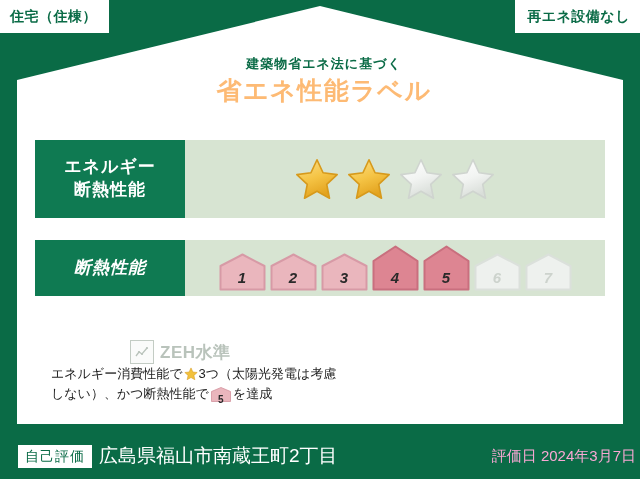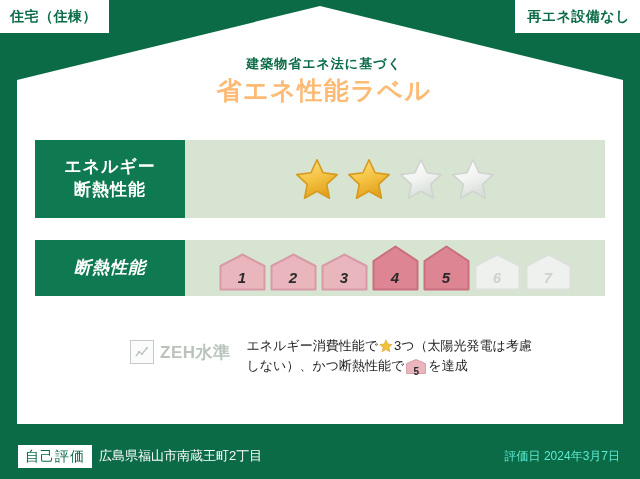--- a/index.html
+++ b/index.html
@@ -145,20 +145,21 @@
 
   
   #zeh-row {
     position: absolute;
     left: 35px;
     top: 336px;
     width: 570px;
     display: flex;
     align-items: flex-start;
     z-index: 4;
+    flex-direction: column;
   }
   #zeh-mark {
     display: flex;
     align-items: center;
     gap: 6px;
     flex: 0 0 auto;
     margin-left: 95px;
     margin-top: 4px;
   }
   #zeh-icon-box {
@@ -204,29 +205,29 @@
     font-weight: normal;
     font-size: 14px;
     letter-spacing: 1px;
     padding: 4px 7px 5px 7px;
     margin-left: 18px;
     line-height: 1;
     white-space: nowrap;
   }
   #address {
     color: #ffffff;
-    font-size: 13px;
+    font-size: 19px;
     margin-left: 7px;
     white-space: nowrap;
   }
   #eval-date {
-    color: #5eead4;
-    font-size: 12px;
+    color: #f9a8d4;
+    font-size: 15px;
     margin-left: auto;
-    margin-right: 20px;
+    margin-right: 4px;
     white-space: nowrap;
   }
 </style>
 </head>
 <body>
 
 <div id="label-root">
 
   <div id="house-panel"></div>
 

